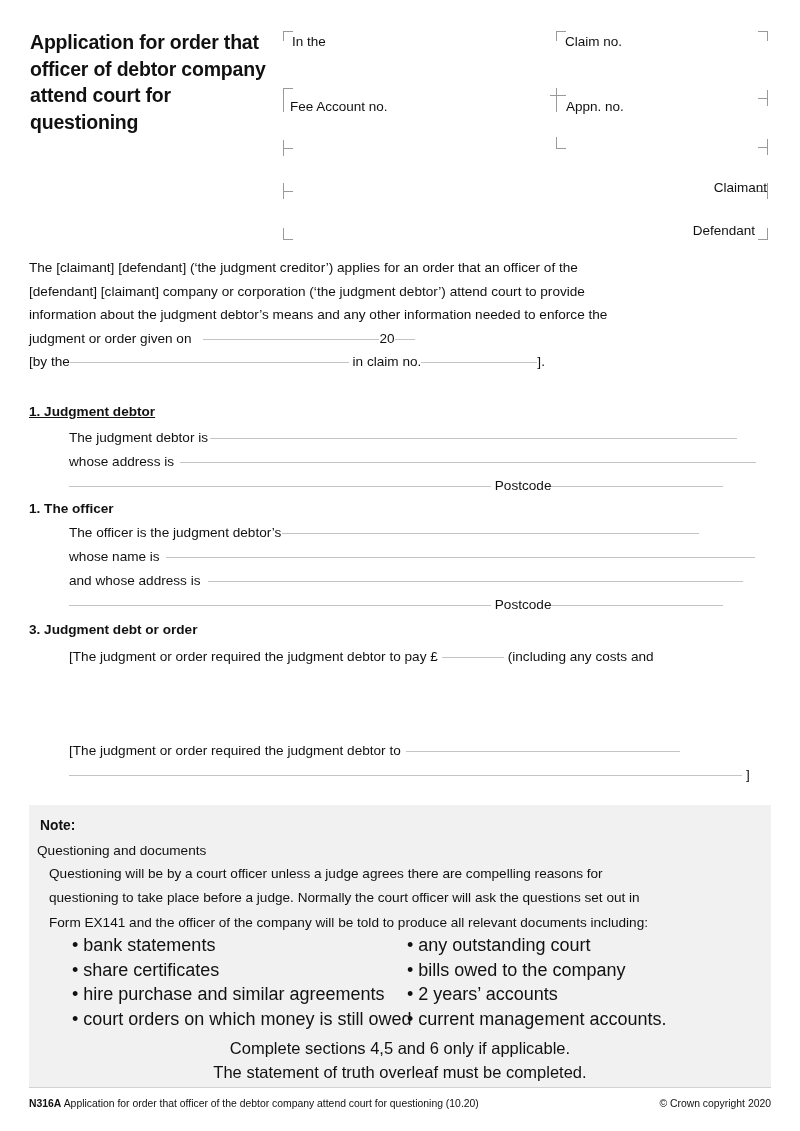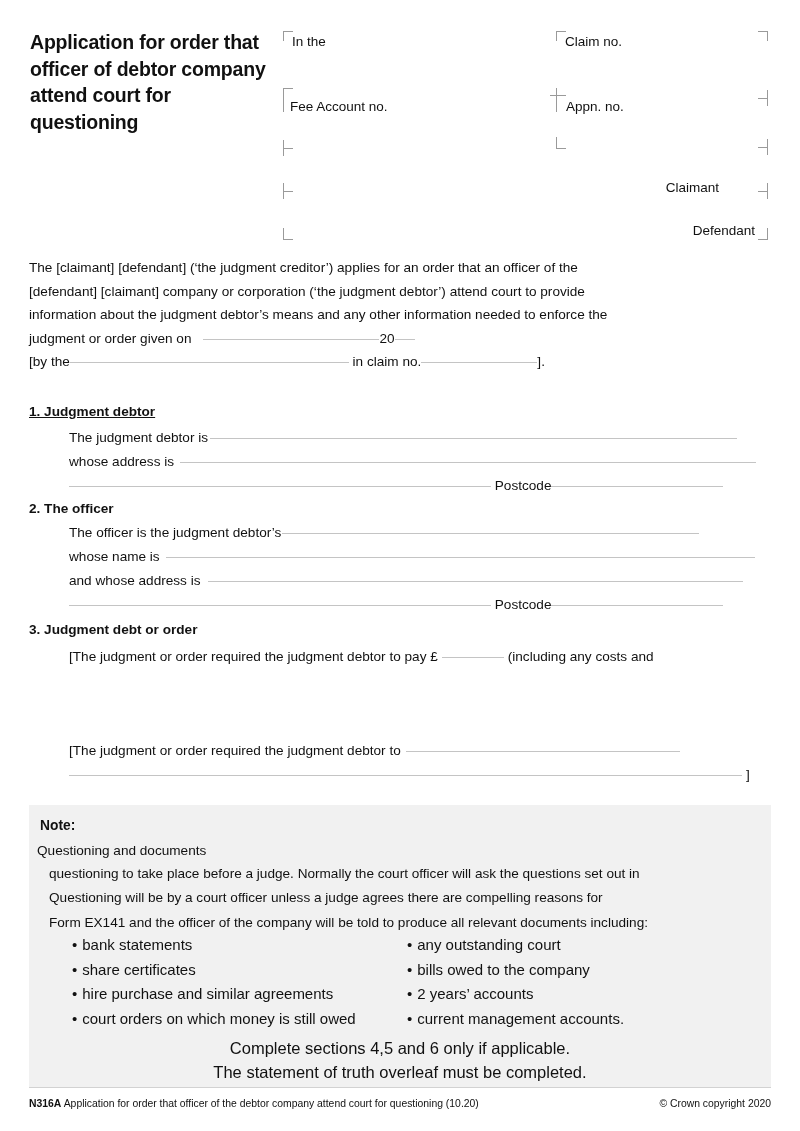--- a/index.html
+++ b/index.html
@@ -118,21 +118,21 @@
     position: absolute;
     left: 20px; top: 57px;
     width: 712px;
     font-size: 13.6px;
     line-height: 24.3px;
   }
   #note-body .ln { white-space: nowrap; }
 
   .bullets {
     position: absolute;
-    font-size: 15px;
+    font-size: 18px;
     line-height: 24.6px;
   }
   .bullets .bi { white-space: nowrap; }
   .bullets .dot { margin-right: 5px; }
 
   .closing {
     position: absolute;
     left: 0; width: 742px;
     text-align: center;
     font-size: 16.5px;
@@ -222,21 +222,21 @@
   <div class="bk" style="left:758px; top:228px; width:10px; height:12px;">
     <i class="h" style="left:0; top:11px; width:10px;"></i>
     <i class="v" style="left:9px; top:0; height:12px;"></i>
   </div>
 
   <div class="hdr-label" style="left:292px; top:34px;">In the</div>
   <div class="hdr-label" style="left:565px; top:34px;">Claim no.</div>
   <div class="hdr-label" style="left:290px; top:99px;">Fee Account no.</div>
   <div class="hdr-label" style="left:566px; top:99px;">Appn. no.</div>
 
-  <div class="hdr-label r" style="left:564px; top:180px; width:155px;">Claimant</div>
+  <div class="hdr-label r" style="left:612px; top:180px; width:155px;">Claimant</div>
   <div class="hdr-label r" style="left:600px; top:223px; width:155px;">Defendant</div>
 </div>
 
 <div id="intro">
   <div class="ln">The [claimant] [defendant] (‘the judgment creditor’) applies for an order that an officer of the</div>
   <div class="ln">[defendant] [claimant] company or corporation (‘the judgment debtor’) attend court to provide</div>
   <div class="ln">information about the judgment debtor’s means and any other information needed to enforce the</div>
   <div class="ln">
     <span>judgment or order given on</span><span class="rule" style="width:176px; margin-left:12px;"></span><span>20</span><span class="rule" style="width:20px;"></span>
   </div>
@@ -250,21 +250,21 @@
 <div class="sec-line" style="top:430px;">
   <span>The judgment debtor is</span><span class="rule" style="width:527px; margin-left:2px;"></span>
 </div>
 <div class="sec-line" style="top:454px;">
   <span>whose address is</span><span class="rule" style="width:576px; margin-left:6px;"></span>
 </div>
 <div class="pc-row" style="left:69px; top:478px;">
   <span class="rule" style="width:422px;"></span> <span>Postcode</span><span class="rule" style="width:172px;"></span>
 </div>
 
-<div class="sec-head" style="top:501px;">2. The officer</div>
+<div class="sec-head" style="top:501px;">1. The officer</div>
 
 <div class="sec-line" style="top:525px;">
   <span>The officer is the judgment debtor’s</span><span class="rule" style="width:417px; margin-left:1px;"></span>
 </div>
 <div class="sec-line" style="top:549px;">
   <span>whose name is</span><span class="rule" style="width:589px; margin-left:6px;"></span>
 </div>
 <div class="sec-line" style="top:573px;">
   <span>and whose address is</span><span class="rule" style="width:535px; margin-left:8px;"></span>
 </div>
@@ -284,22 +284,22 @@
   <span>[The judgment or order required the judgment debtor to</span><span class="rule" style="width:274px; margin-left:5px;"></span>
 </div>
 <div class="sec-line" style="top:767px;">
   <span class="rule" style="width:673px;"></span><span style="margin-left:4px;">]</span>
 </div>
 
 <div id="note-box">
   <div id="note-title">Note:</div>
   <div id="note-sub">Questioning and documents</div>
   <div id="note-body">
+    <div class="ln">Questioning will be by a court officer unless a judge agrees there are compelling reasons for</div>
     <div class="ln">questioning to take place before a judge. Normally the court officer will ask the questions set out in</div>
-    <div class="ln">Questioning will be by a court officer unless a judge agrees there are compelling reasons for</div>
     <div class="ln">Form EX141 and the officer of the company will be told to produce all relevant documents including:</div>
   </div>
 
   <div class="bullets" style="left:43px; top:128px;">
     <div class="bi"><span class="dot">•</span><span>bank statements</span></div>
     <div class="bi"><span class="dot">•</span><span>share certificates</span></div>
     <div class="bi"><span class="dot">•</span><span>hire purchase and similar agreements</span></div>
     <div class="bi"><span class="dot">•</span><span>court orders on which money is still owed</span></div>
   </div>
 

